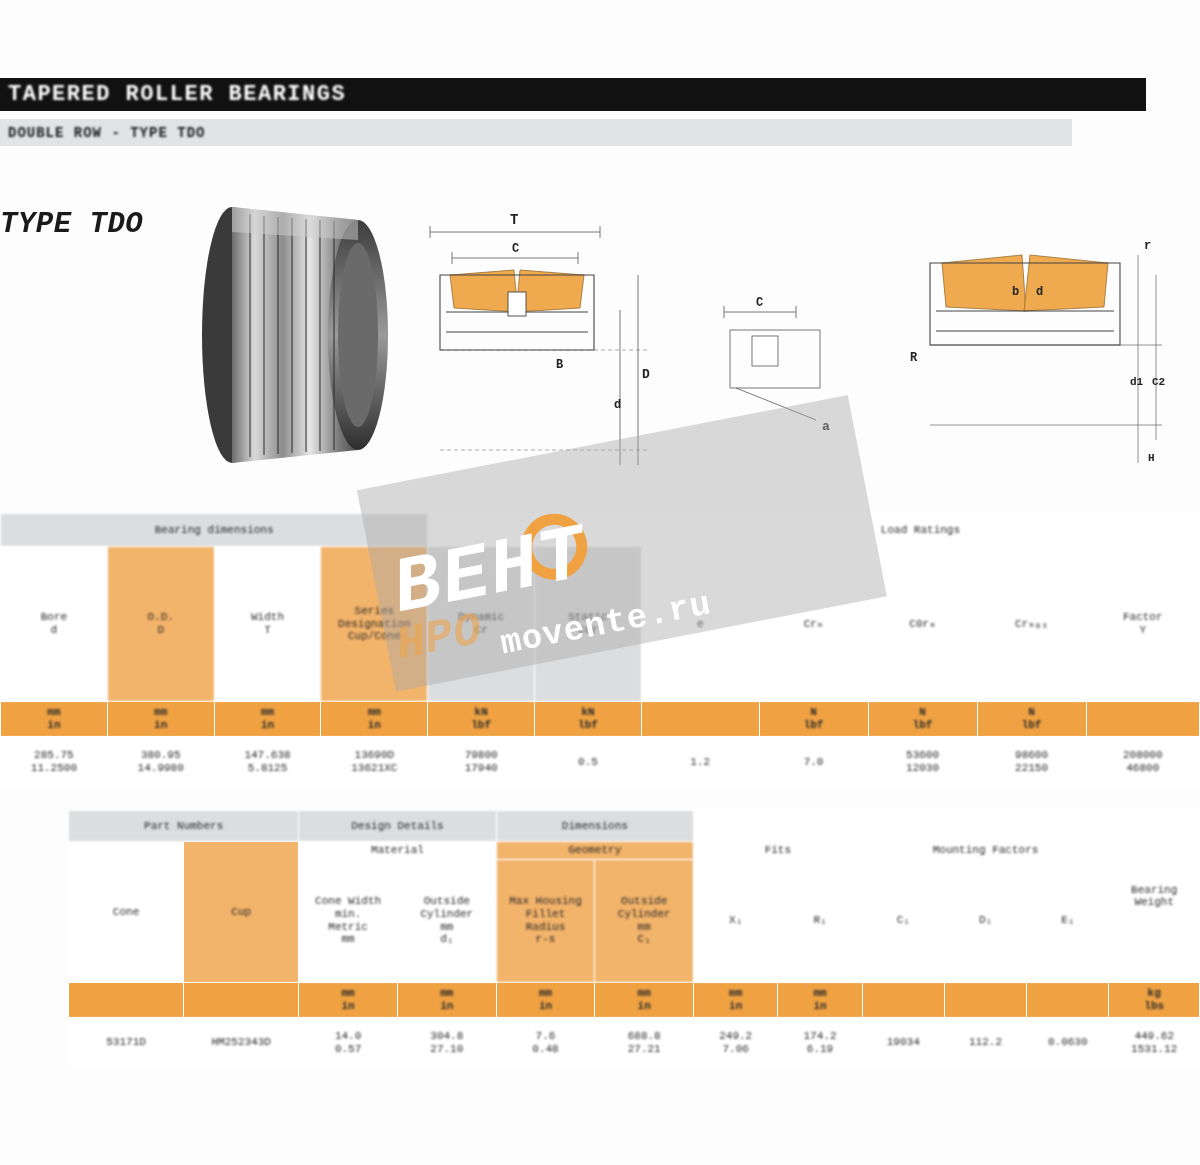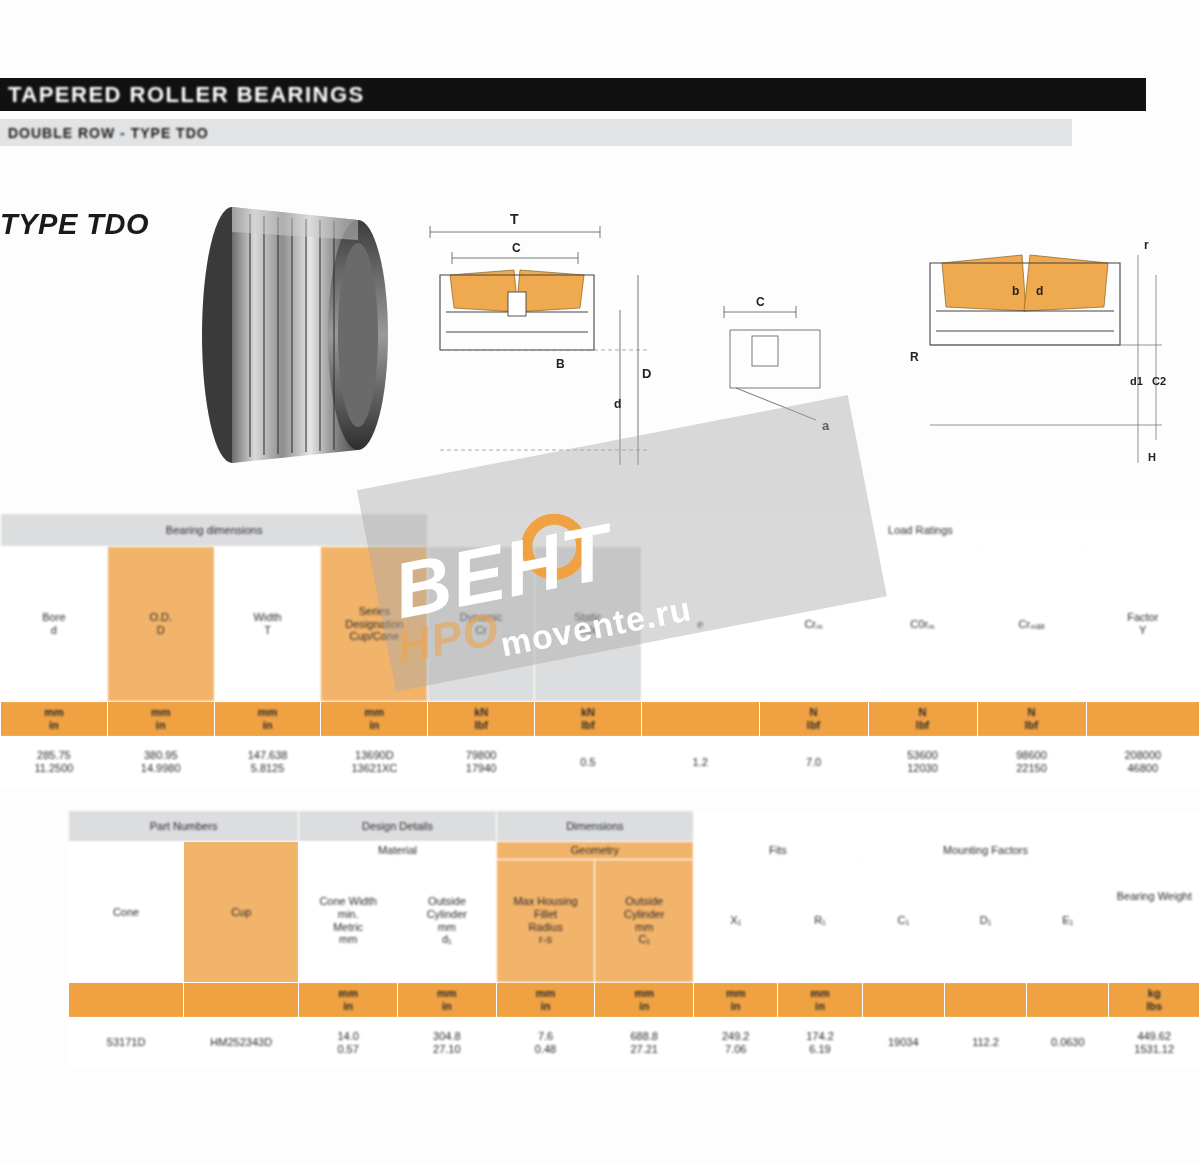--- a/index.html
+++ b/index.html
@@ -15,20 +15,21 @@
     overflow: hidden;
     color: #231f20;
   }
 
   .page {
     position: absolute;
     left: 0; top: 0;
     width: 1200px;
     height: 1165px;
     background: #fdfdfd;
+    font-family: Liberation Mono, monospace;
   }
 
   
   .title-bar {
     position: absolute;
     left: 0;
     top: 78px;
     width: 1146px;
     height: 33px;
     background: #111111;

